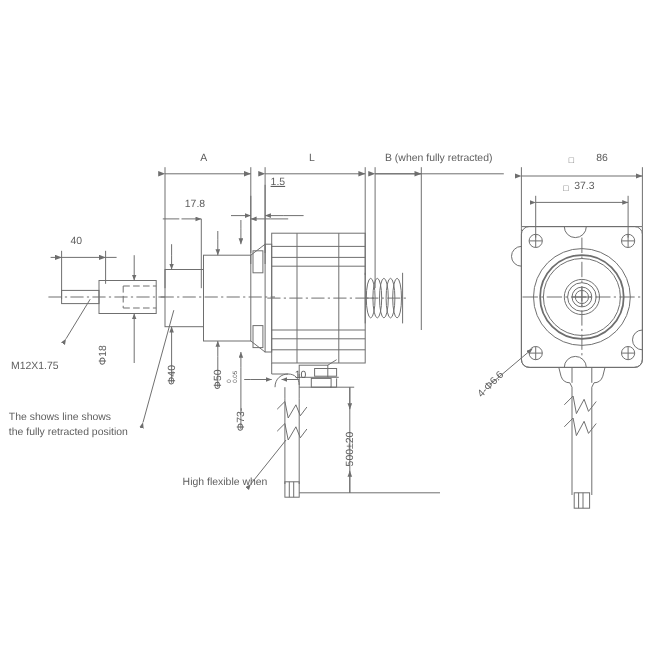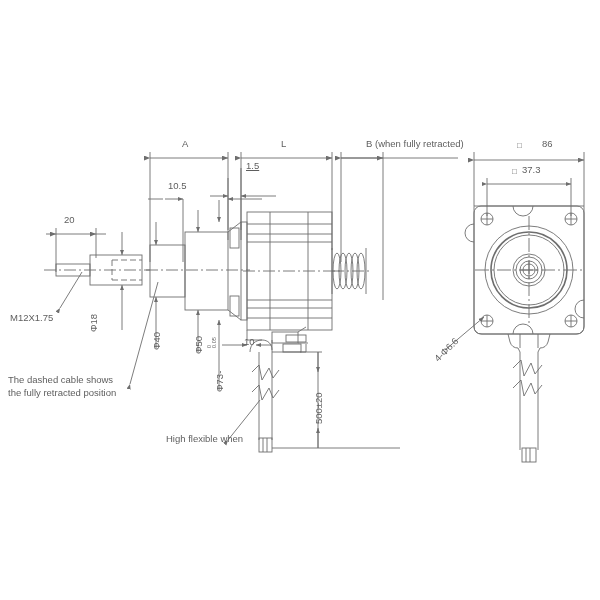--- a/index.html
+++ b/index.html
@@ -258,45 +258,45 @@
       <line x1="445" y1="350" x2="484" y2="317" marker-end="url(#arS)"></line>
     </g>
 
   </g>
 </svg>
 
 <div class="lbl" style="left:182px;top:138px;">A</div>
 
 <div class="lbl" style="left:281px;top:138px;">L</div>
 
-<div class="lbl" style="left:348px;top:138px;padding-left:18px;">B (when fully retracted)</div>
+<div class="lbl" style="left:332px;top:138px;padding-left:18px;">B (when fully retracted)</div>
 
 <div class="lbl" style="left:246px;top:160px;text-decoration:underline;">1.5</div>
 
-<div class="lbl" style="left:168px;top:180px;">10.5</div>
-
-<div class="lbl" style="left:64px;top:214px;">20</div>
-
-<div class="lbl" style="left:244px;top:336px;">10</div>
-
-<div class="lbl" style="left:10px;top:312px;">M12X1.75</div>
+<div class="lbl" style="left:168px;top:180px;">17.8</div>
+
+<div class="lbl" style="left:64px;top:214px;">40</div>
+
+<div class="lbl" style="left:268px;top:336px;">10</div>
+
+<div class="lbl" style="left:10px;top:327px;">M12X1.75</div>
 
 <div class="lbl rot90" style="left:88px;top:332px;">Φ18</div>
 
 <div class="lbl rot90" style="left:151px;top:350px;">Φ40</div>
 
 <div class="lbl rot90" style="left:193px;top:354px;">Φ50</div>
 
 <div class="lbl rot90" style="left:214px;top:392px;">Φ73-</div>
 <div class="lbl tiny rot90" style="left:206px;top:348px;">0</div>
 <div class="lbl tiny rot90" style="left:211px;top:348px;">0.05</div>
 
 <div class="lbl rot90" style="left:313px;top:424px;">500±20</div>
 
-<div class="lbl multi" style="left:8px;top:374px;">The dashed cable shows</div>
+<div class="lbl multi" style="left:8px;top:374px;">The shows line shows</div>
 <div class="lbl multi" style="left:8px;top:387px;">the fully retracted position</div>
 
 <div class="lbl" style="left:166px;top:433px;">High flexible when</div>
 
 <div class="lbl sqsym" style="left:517px;top:140px;">□</div>
 <div class="lbl" style="left:542px;top:138px;">86</div>
 
 <div class="lbl sqsym" style="left:512px;top:166px;">□</div>
 <div class="lbl" style="left:522px;top:164px;">37.3</div>
 

